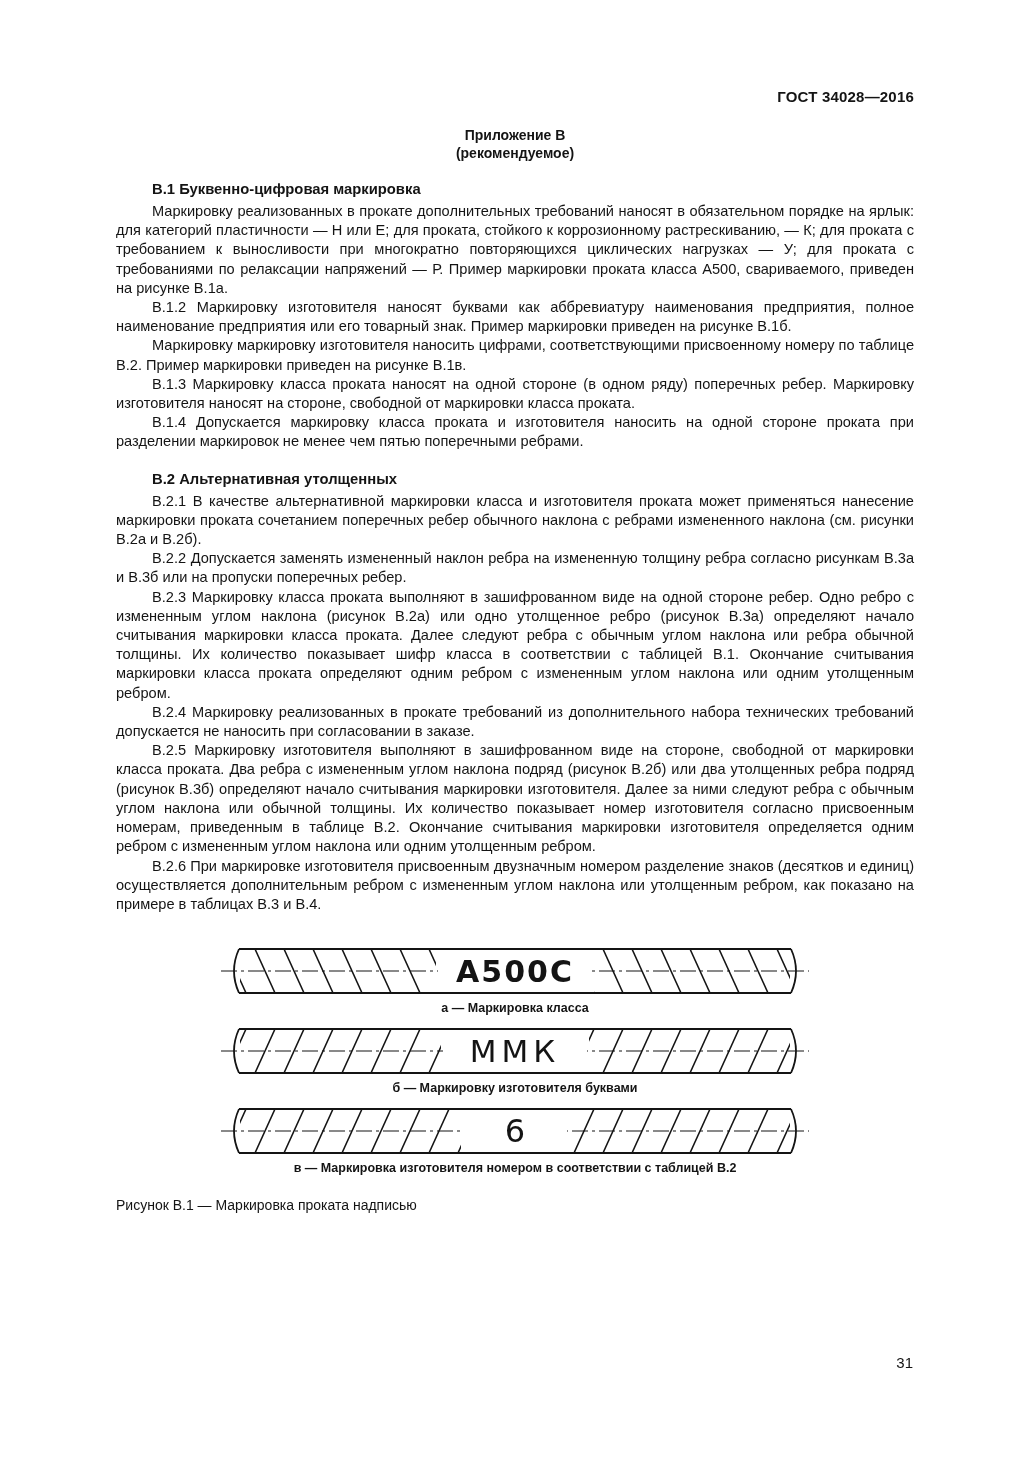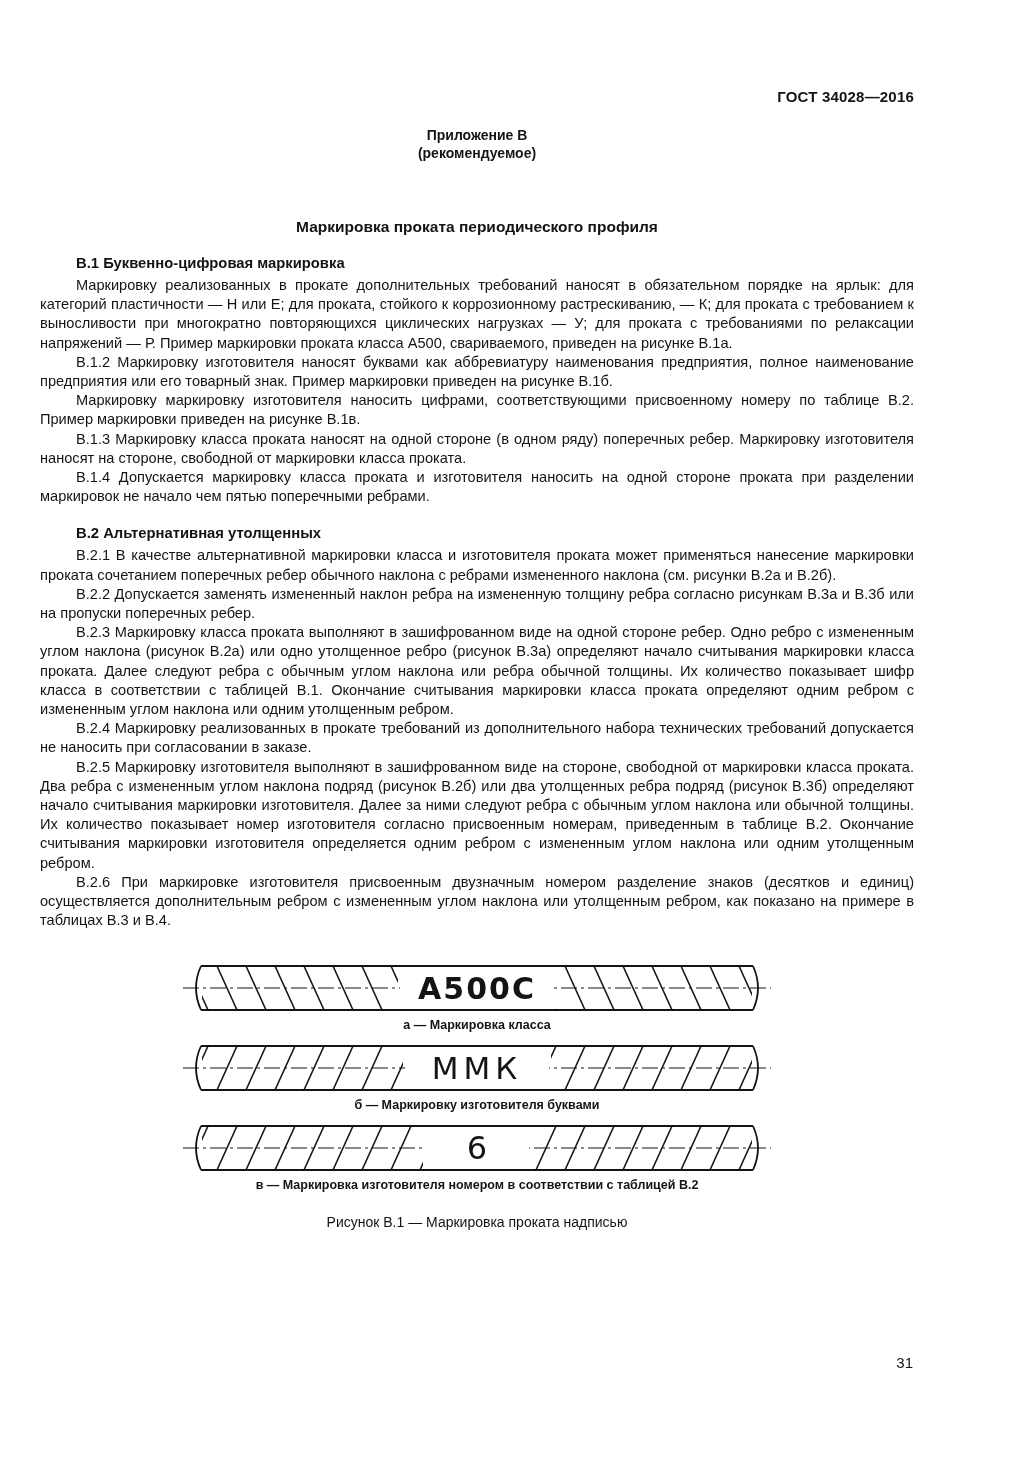--- a/index.html
+++ b/index.html
@@ -3,21 +3,21 @@
 <meta charset="utf-8">
 <style>
   * { margin:0; padding:0; box-sizing:border-box; }
   html, body { background:#ffffff; }
   body {
     width:1033px; height:1461px;
     position:relative; overflow:hidden;
     font-family:"Liberation Sans", sans-serif;
     color:#141414;
   }
-  .page { position:absolute; inset:0; padding:0 119px 0 40px; }
+  .page { position:absolute; inset:0; padding:0 119px 0 116px; }
 
   .doc-number { margin-top:88px; text-align:right; font-weight:bold; font-size:15px; letter-spacing:0.2px; }
 
   .appendix { margin-top:21px; text-align:center; font-weight:bold; font-size:14px; line-height:18px; }
 
   .main-title { margin-top:56px; text-align:center; font-weight:bold; font-size:15.5px; }
 
   .section-heading { font-size:14.8px; font-weight:bold; padding-left:36px; margin:19px 0 5px 0; }
 
   p.body-par { font-size:14.6px; line-height:19.2px; text-align:justify; text-indent:36px; }
@@ -26,21 +26,21 @@
   .figure { margin-bottom:11px; text-align:center; }
   svg.rebar { display:block; margin:0 auto; }
   .edge { stroke:#141414; stroke-width:1.8; fill:none; }
   .centerline { stroke:#141414; stroke-width:1.1; stroke-dasharray:16 4 3 4; }
   text.label { font-family:"DejaVu Sans", sans-serif; fill:#141414; }
   .label-class { font-size:30px; font-weight:bold; letter-spacing:2px; }
   .label-mmk   { font-size:31px; letter-spacing:5px; }
   .label-num   { font-size:32px; }
   .fig-caption { font-size:12.5px; font-weight:bold; margin-top:5px; text-align:center; }
 
-  .figure-main-caption { text-align:center; font-size:14px; margin-top:22px; }
+  .figure-main-caption { font-size:14px; margin-top:22px; }
 
   .page-number { position:absolute; top:1354px; right:120px; font-size:15px; }
 </style>
 </head>
 <body>
 
 <svg width="0" height="0" style="position:absolute" aria-hidden="true">
   <defs>
     <pattern id="hatch-back" width="29" height="50" patternUnits="userSpaceOnUse">
       <line x1="5" y1="3" x2="25" y2="47" stroke="#141414" stroke-width="1.6"></line>
@@ -53,28 +53,27 @@
 
 <div class="page">
 
   <div class="doc-number">ГОСТ 34028—2016</div>
 
   <div class="appendix">
     <div>Приложение В</div>
     <div>(рекомендуемое)</div>
   </div>
 
-  <h1 class="main-title">Маркировка проката периодического профиля</h1>
 
   <h2 class="section-heading">В.1 Буквенно-цифровая маркировка</h2>
   <p class="body-par">Маркировку реализованных в прокате дополнительных требований наносят в обязательном порядке на ярлык: для категорий пластичности — Н или Е; для проката, стойкого к коррозионному растрескиванию, — К; для проката с требованием к выносливости при многократно повторяющихся циклических нагрузках — У; для проката с требованиями по релаксации напряжений — Р. Пример маркировки проката класса А500, свариваемого, приведен на рисунке В.1а.</p>
   <p class="body-par">В.1.2 Маркировку изготовителя наносят буквами как аббревиатуру наименования предприятия, полное наименование предприятия или его товарный знак. Пример маркировки приведен на рисунке В.1б.</p>
   <p class="body-par">Маркировку маркировку изготовителя наносить цифрами, соответствующими присвоенному номеру по таблице В.2. Пример маркировки приведен на рисунке В.1в.</p>
   <p class="body-par">В.1.3 Маркировку класса проката наносят на одной стороне (в одном ряду) поперечных ребер. Маркировку изготовителя наносят на стороне, свободной от маркировки класса проката.</p>
-  <p class="body-par">В.1.4 Допускается маркировку класса проката и изготовителя наносить на одной стороне проката при разделении маркировок не начало чем пятью поперечными ребрами.</p>
+  <p class="body-par">В.1.4 Допускается маркировку класса проката и изготовителя наносить на одной стороне проката при разделении маркировок не менее чем пятью поперечными ребрами.</p>
 
   <h2 class="section-heading">В.2 Альтернативная утолщенных</h2>
   <p class="body-par">В.2.1 В качестве альтернативной маркировки класса и изготовителя проката может применяться нанесение маркировки проката сочетанием поперечных ребер обычного наклона с ребрами измененного наклона (см. рисунки В.2а и В.2б).</p>
   <p class="body-par">В.2.2 Допускается заменять измененный наклон ребра на измененную толщину ребра согласно рисункам В.3а и В.3б или на пропуски поперечных ребер.</p>
   <p class="body-par">В.2.3 Маркировку класса проката выполняют в зашифрованном виде на одной стороне ребер. Одно ребро с измененным углом наклона (рисунок В.2а) или одно утолщенное ребро (рисунок В.3а) определяют начало считывания маркировки класса проката. Далее следуют ребра с обычным углом наклона или ребра обычной толщины. Их количество показывает шифр класса в соответствии с таблицей В.1. Окончание считывания маркировки класса проката определяют одним ребром с измененным углом наклона или одним утолщенным ребром.</p>
   <p class="body-par">В.2.4 Маркировку реализованных в прокате требований из дополнительного набора технических требований допускается не наносить при согласовании в заказе.</p>
   <p class="body-par">В.2.5 Маркировку изготовителя выполняют в зашифрованном виде на стороне, свободной от маркировки класса проката. Два ребра с измененным углом наклона подряд (рисунок В.2б) или два утолщенных ребра подряд (рисунок В.3б) определяют начало считывания маркировки изготовителя. Далее за ними следуют ребра с обычным углом наклона или обычной толщины. Их количество показывает номер изготовителя согласно присвоенным номерам, приведенным в таблице В.2. Окончание считывания маркировки изготовителя определяется одним ребром с измененным углом наклона или одним утолщенным ребром.</p>
   <p class="body-par">В.2.6 При маркировке изготовителя присвоенным двузначным номером разделение знаков (десятков и единиц) осуществляется дополнительным ребром с измененным углом наклона или утолщенным ребром, как показано на примере в таблицах В.3 и В.4.</p>
 
   <div class="figures">

